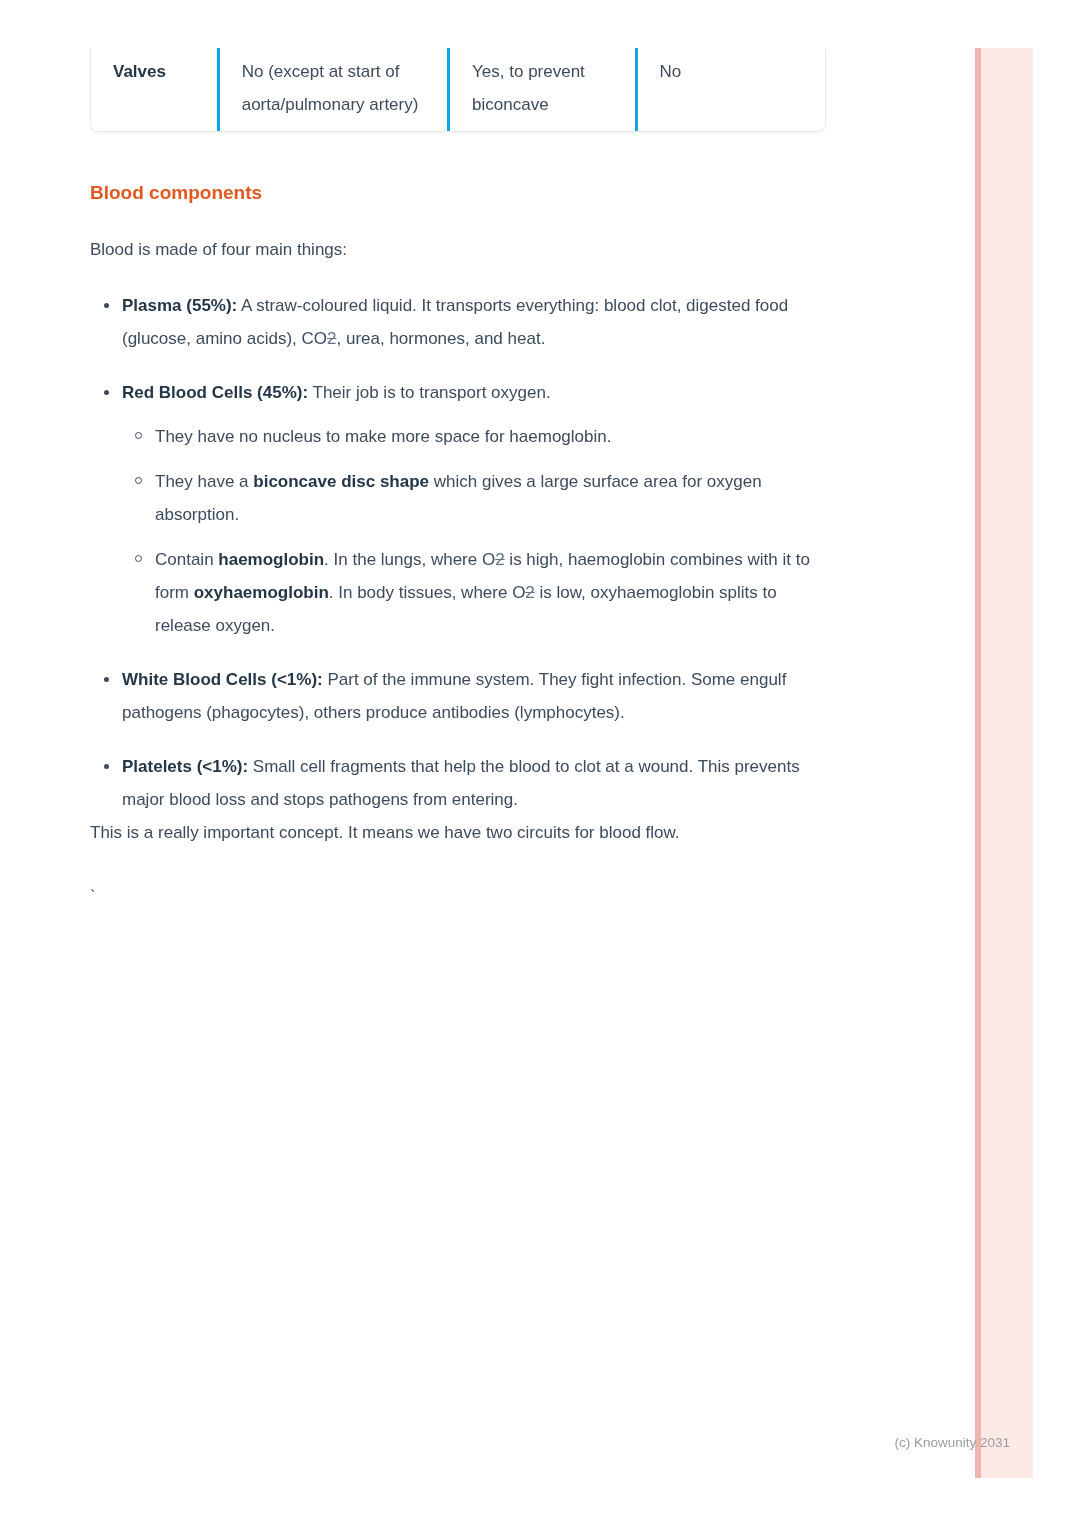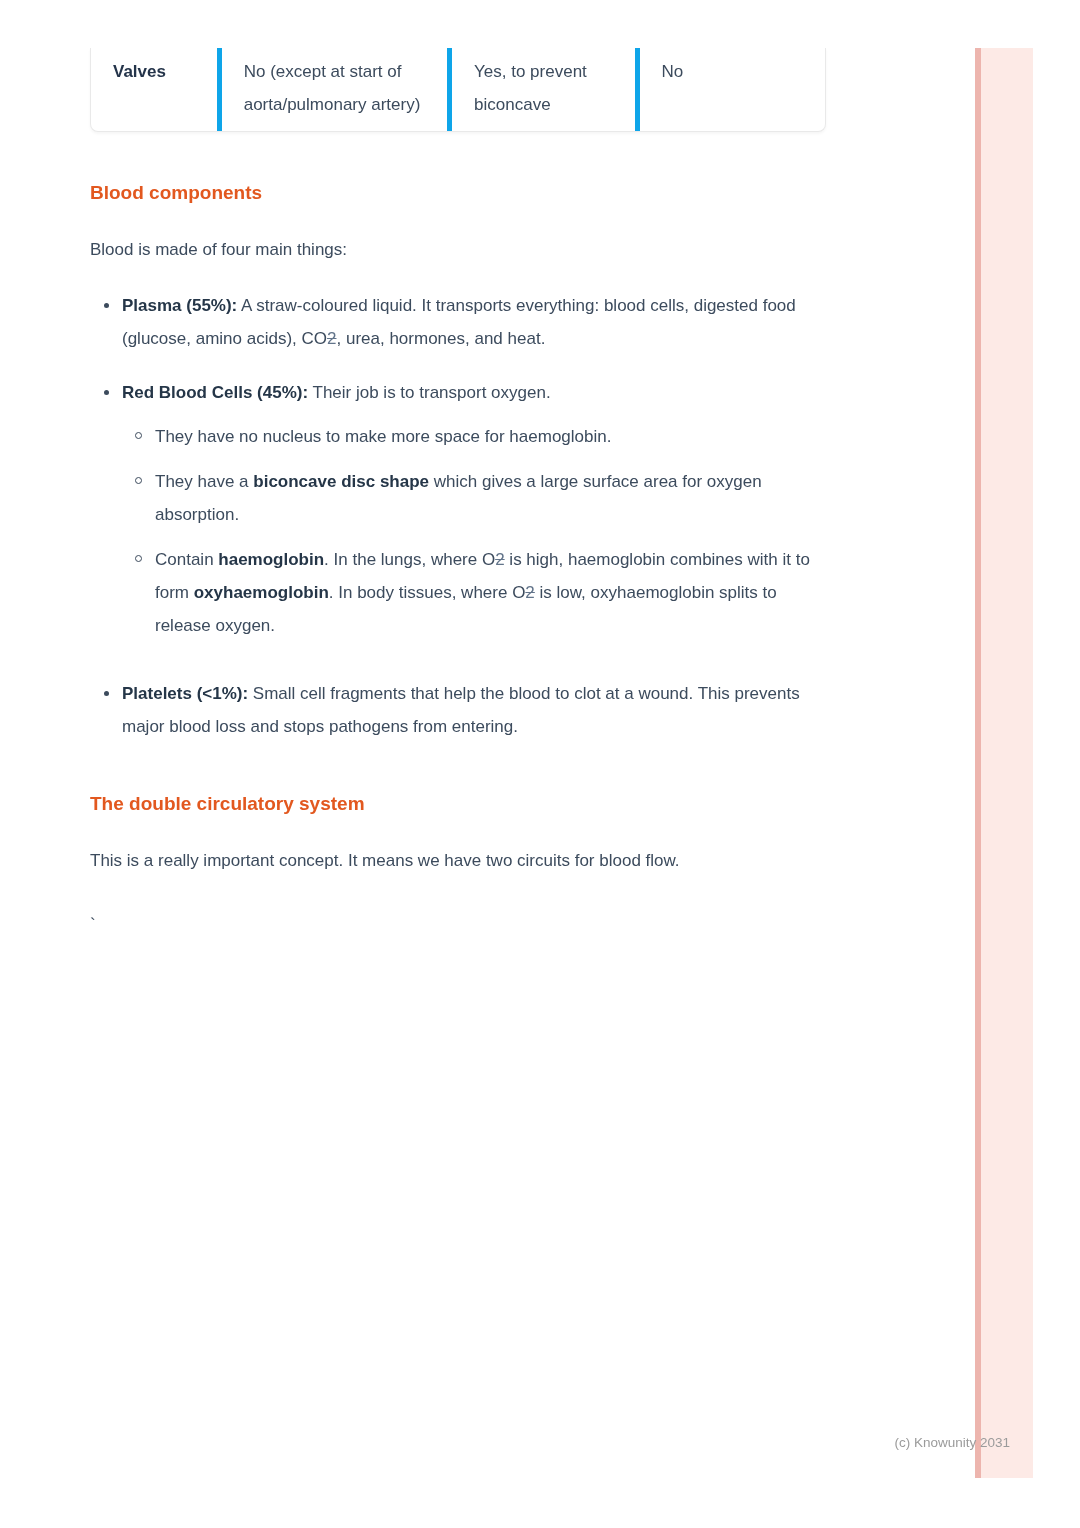--- a/index.html
+++ b/index.html
@@ -40,21 +40,21 @@
     border-top: none;
     border-radius: 0 0 8px 8px;
     box-shadow: 0 2px 3px rgba(0,0,0,0.04);
     background: #fff;
   }
   .td {
     padding: 7px 18px 10px 22px;
     font-size: 17px;
     line-height: 33px;
   }
-  .td + .td { border-left: 5px solid #0ea5e9; }
+  .td + .td { border-left: 3px solid #0ea5e9; }
   .td.c1 { width: 126px; font-weight: 700; color: #24344a; }
   .td.c2 { width: 231px; }
   .td.c3 { width: 188px; }
   .td.c4 { width: 191px; }
   
   h2.section-heading {
     margin-top: 47px;
     margin-bottom: 26px;
     font-size: 19px;
     line-height: 28px;
@@ -76,21 +76,21 @@
   ul.blist > li:last-child { margin-bottom: 0; }
   .marker-col { flex: 0 0 32px; position: relative; }
   .dot {
     position: absolute; left: 14px; top: 14px;
     width: 5px; height: 5px; border-radius: 50%;
     background: #3c4b5d;
   }
   .li-text { flex: 1; font-size: 17px; line-height: 33px; }
   ul.sublist { list-style: none; margin-top: 11px; }
   ul.sublist > li { display: flex; margin-bottom: 12px; }
-  ul.sublist > li:last-child { margin-bottom: 14px; }
+  ul.sublist > li:last-child { margin-bottom: 0; }
   .submarker-col { flex: 0 0 33px; position: relative; }
   .circle {
     position: absolute; left: 13px; top: 12px;
     width: 7px; height: 7px; border-radius: 50%;
     border: 1.5px solid #3c4b5d;
     background: transparent;
   }
   .para-intro { margin-top: 17px; }
   .para-concept { margin-top: 0; }
   .tick-line { margin-top: 31px; font-size: 17px; line-height: 33px; }
@@ -132,21 +132,21 @@
     <h2 class="section-heading">Blood components</h2>
 
     <p class="para para-intro">Blood is made of four main things:</p>
 
     <ul class="blist">
 
       <li>
         <span class="marker-col">
             <span class="dot"></span>
           </span>
-        <div class="li-text"><span class="bold">Plasma (55%):</span><span> A straw-coloured liquid. It transports everything: blood cells, digested food (glucose, amino acids), CO</span><span class="sub-strike">2</span><span>, urea, hormones, and heat.</span></div>
+        <div class="li-text"><span class="bold">Plasma (55%):</span><span> A straw-coloured liquid. It transports everything: blood clot, digested food (glucose, amino acids), CO</span><span class="sub-strike">2</span><span>, urea, hormones, and heat.</span></div>
       </li>
 
       <li>
         <span class="marker-col">
             <span class="dot"></span>
           </span>
         <div class="li-text"><span class="bold">Red Blood Cells (45%):</span><span> Their job is to transport oxygen.</span>
           <ul class="sublist">
             <li>
               <span class="submarker-col">
@@ -163,31 +163,36 @@
             <li>
               <span class="submarker-col">
                   <span class="circle"></span>
                 </span>
               <div class="li-text"><span>Contain </span><span class="bold">haemoglobin</span><span>. In the lungs, where O</span><span class="sub-strike">2</span><span> is high, haemoglobin combines with it to form </span><span class="bold">oxyhaemoglobin</span><span>. In body tissues, where O</span><span class="sub-strike">2</span><span> is low, oxyhaemoglobin splits to release oxygen.</span></div>
             </li>
           </ul>
         </div>
       </li>
 
+      <li>
+        <span class="marker-col">
+            <span class="dot"></span>
+          </span>
+        <div class="li-text"><span class="bold">White Blood Cells (&lt;1%):</span><span> Part of the immune system. They fight infection. Some engulf pathogens (phagocytes), others produce antibodies (lymphocytes).</span></div>
+      </li>
 
       <li>
         <span class="marker-col">
             <span class="dot"></span>
           </span>
         <div class="li-text"><span class="bold">Platelets (&lt;1%):</span><span> Small cell fragments that help the blood to clot at a wound. This prevents major blood loss and stops pathogens from entering.</span></div>
       </li>
 
     </ul>
 
-    <h2 class="section-heading">The double circulatory system</h2>
 
     <p class="para para-concept">This is a really important concept. It means we have two circuits for blood flow.</p>
 
     <p class="tick-line">`</p>
 
   </div>
 
   <div class="footer-copy">(c) Knowunity 2031</div>
 
 </div>

